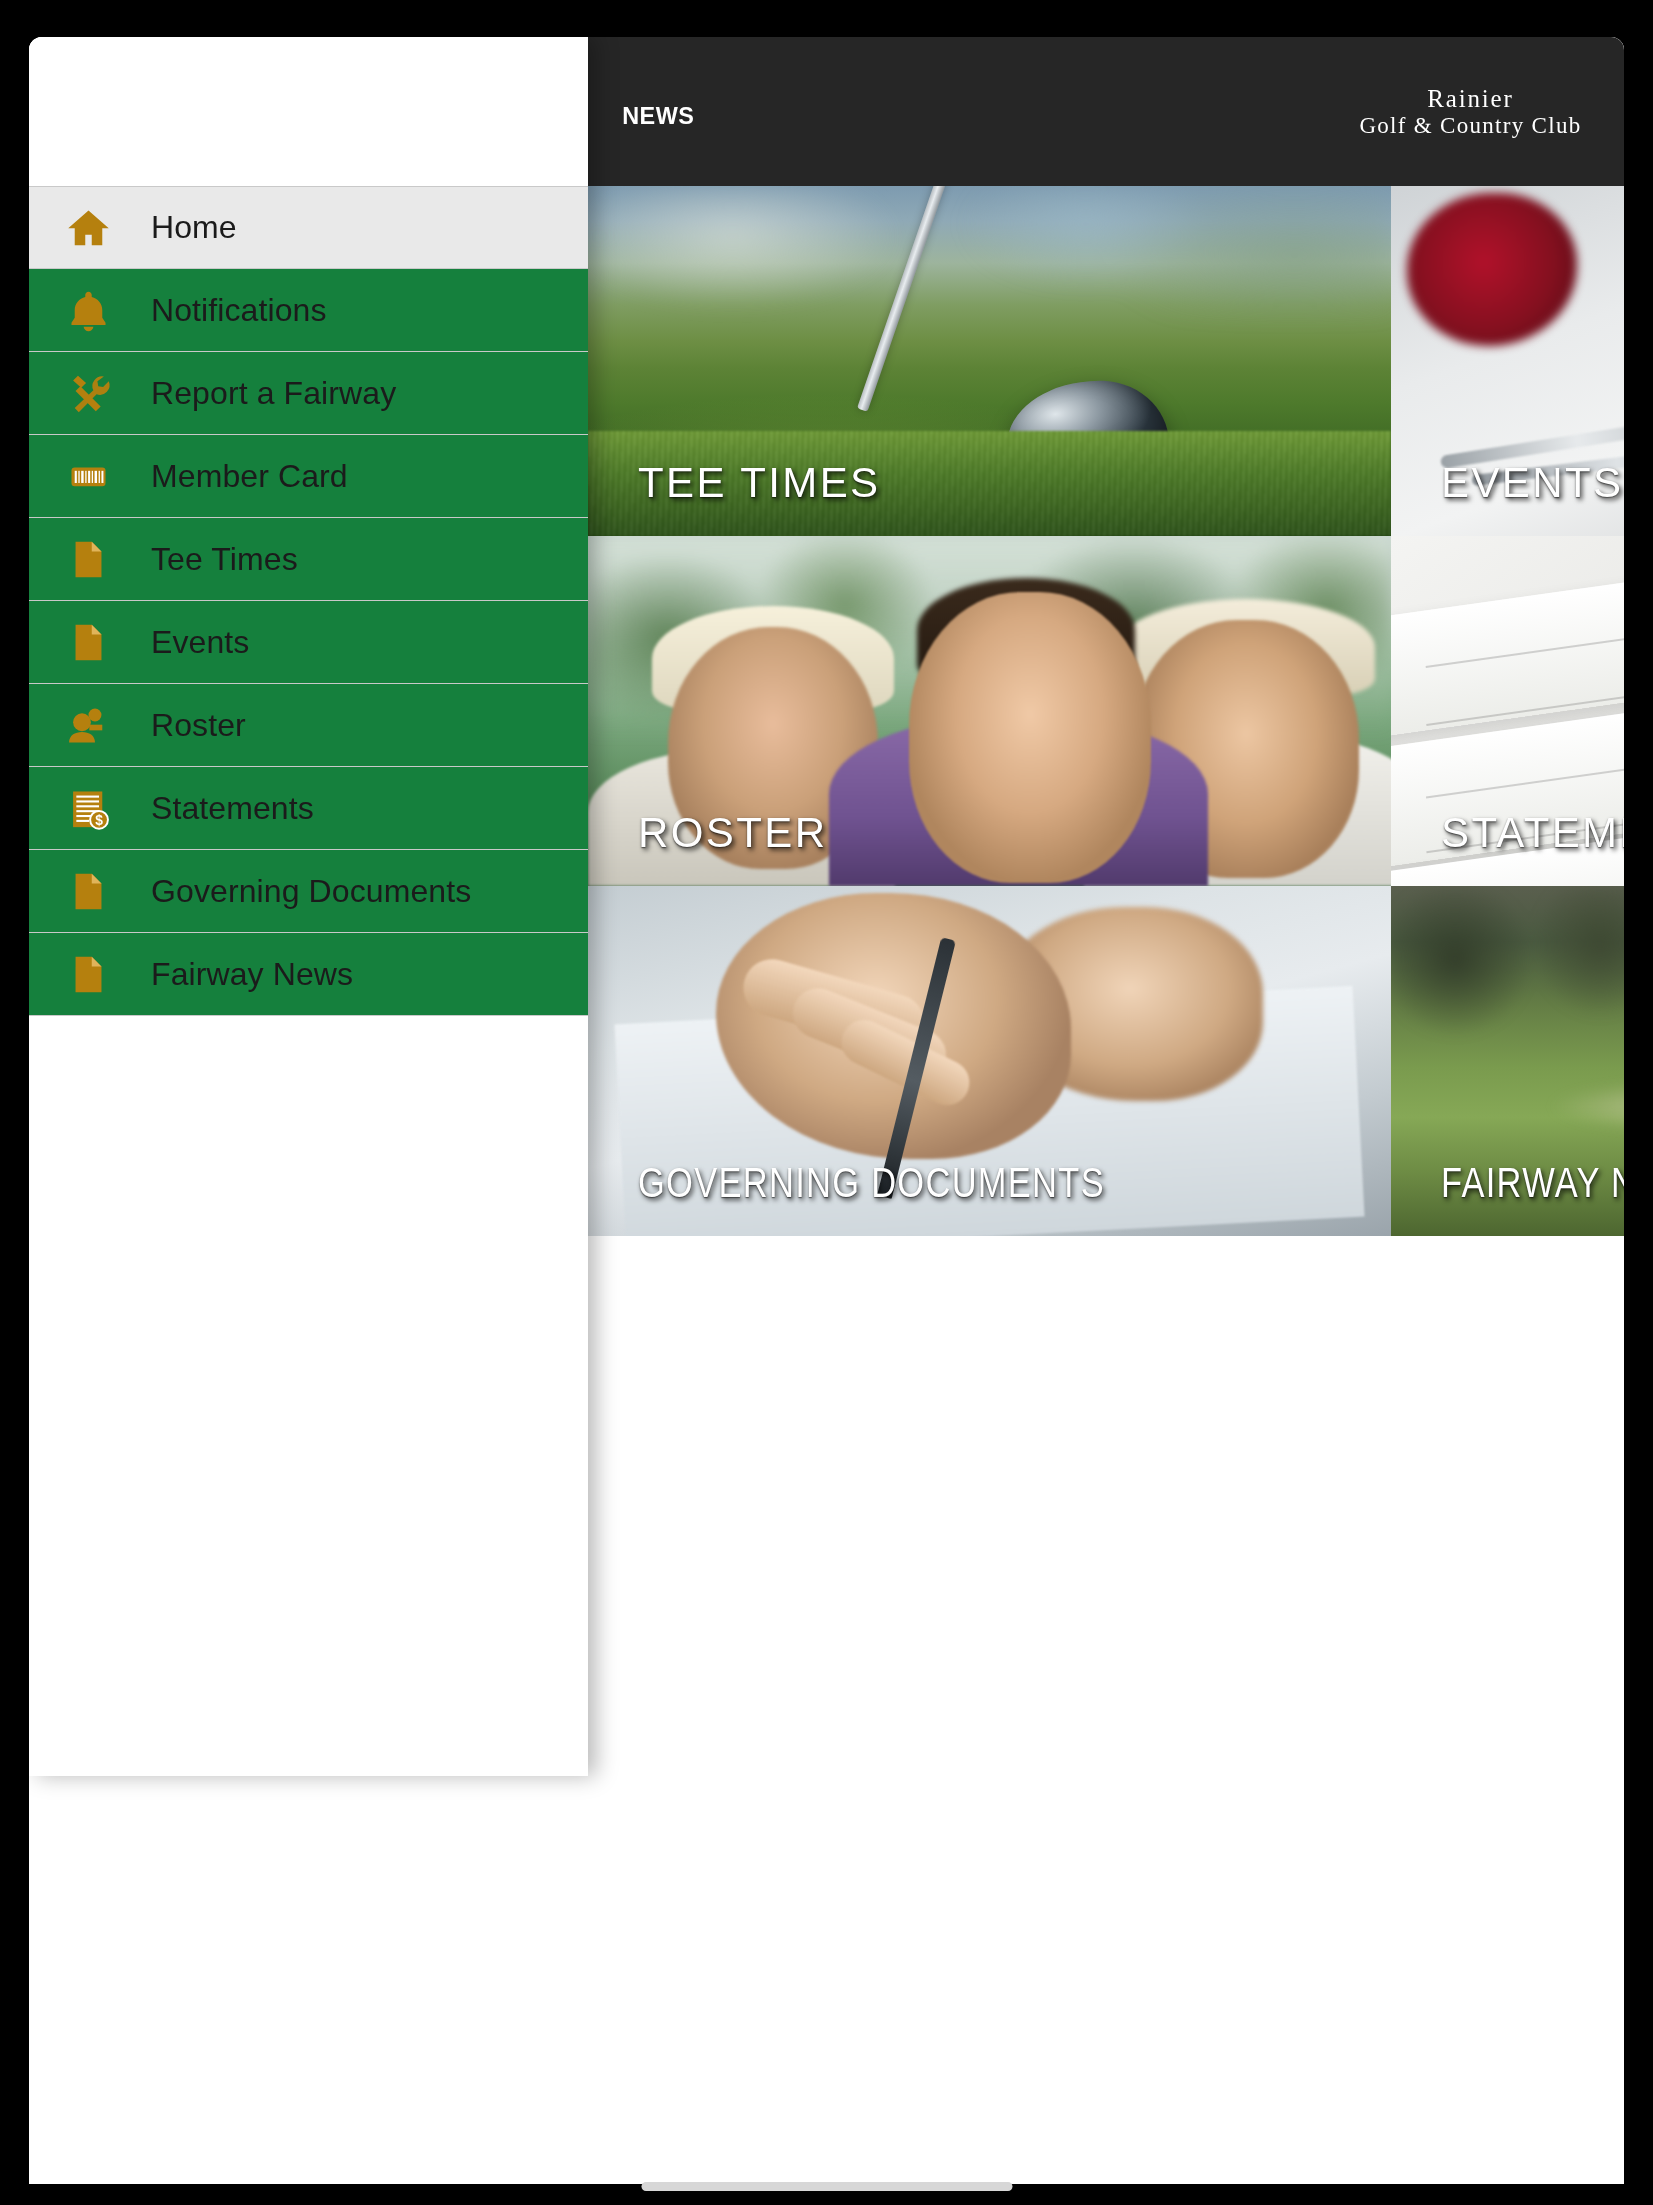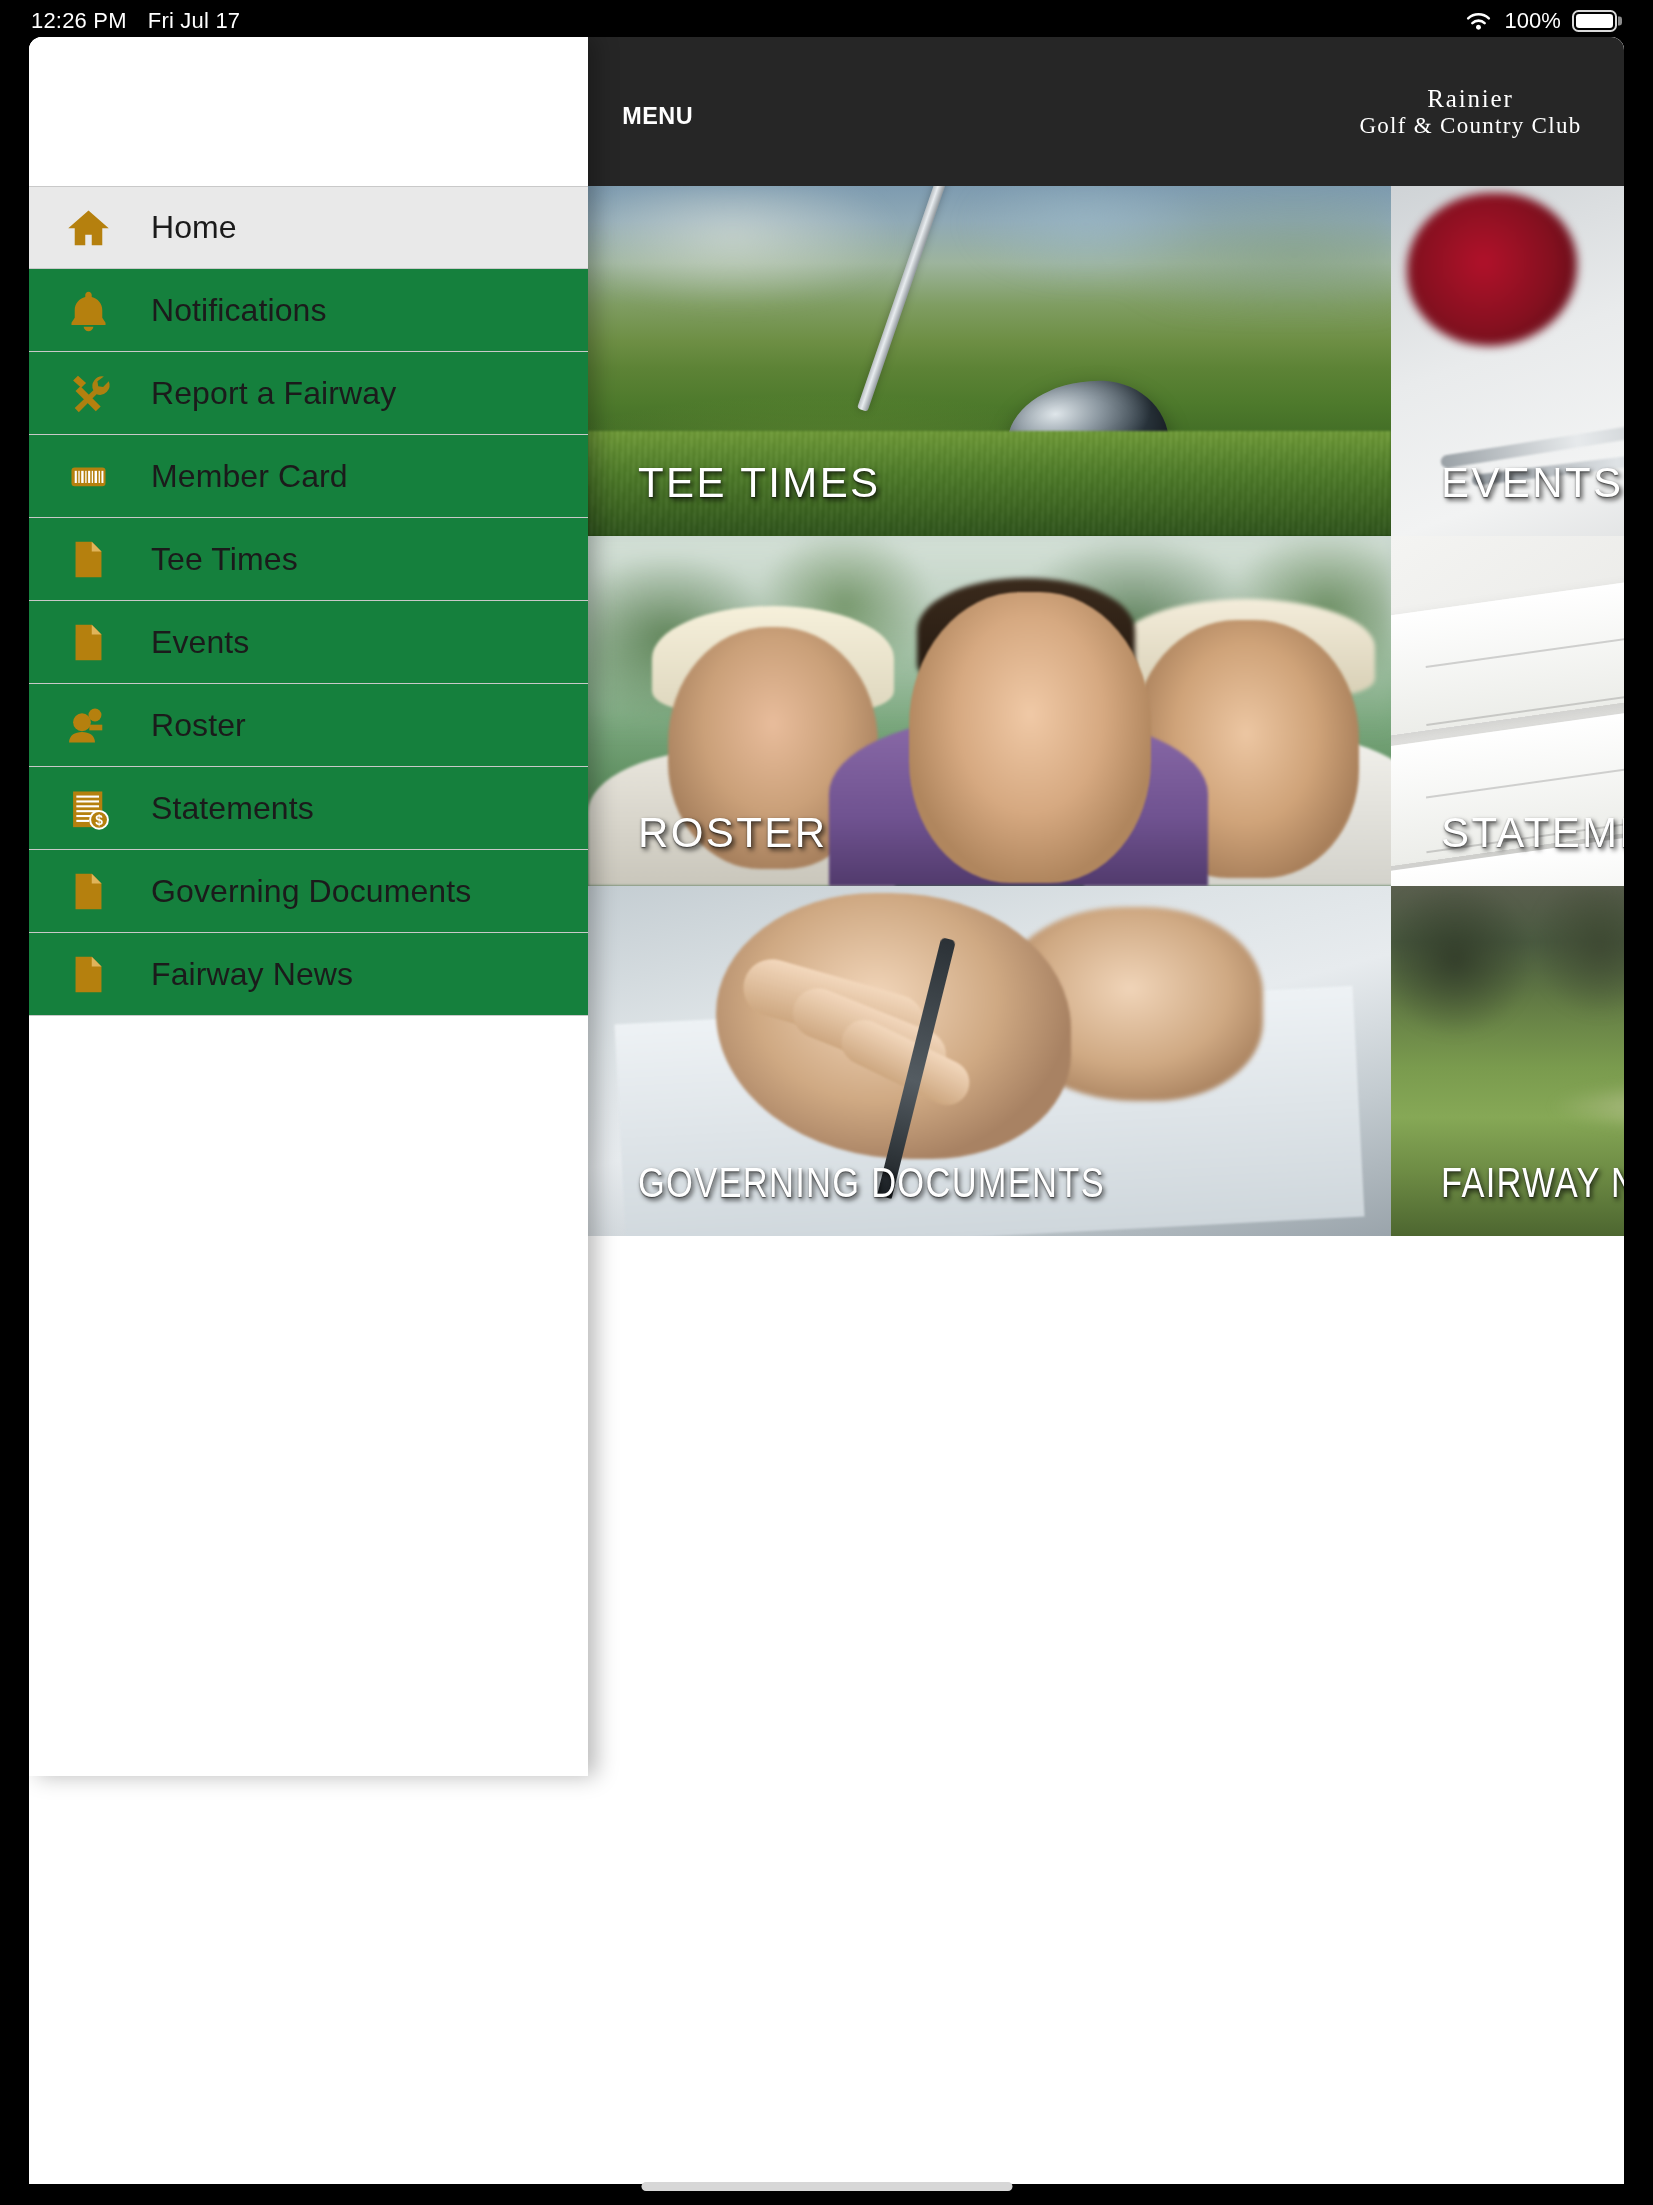--- a/index.html
+++ b/index.html
@@ -419,52 +419,33 @@
     background: #d7d7d7;
     border-radius: 6.5px;
     z-index: 50;
   }
 </style>
 </head>
 <body>
 
 <div class="device">
 
-  <div class="statusbar">
-    <div class="status-left">
-      <span class="status-time">12:26 PM</span>
-      <span class="status-date">Fri Jul 17</span>
-    </div>
-    <div class="status-right">
-      <span class="wifi-icon">
-        <svg viewBox="0 0 36 28" width="29" height="22.6" aria-hidden="true">
-          <path d="M18 24.5a3.1 3.1 0 1 0 0-6.2 3.1 3.1 0 0 0 0 6.2Z" fill="#fff"></path>
-          <path d="M10.4 16.2a11 11 0 0 1 15.2 0" stroke="#fff" stroke-width="3.2" fill="none" stroke-linecap="round"></path>
-          <path d="M5.2 10.4a18.6 18.6 0 0 1 25.6 0" stroke="#fff" stroke-width="3.2" fill="none" stroke-linecap="round"></path>
-        </svg>
-      </span>
-      <span class="status-batt-pct">100%</span>
-      <span class="batt">
-          <span class="batt-fill"></span>
-        </span>
-    </div>
-  </div>
 
   <div class="canvas">
 
     <div class="main">
 
       <div class="appbar">
         <div class="menu-btn">
           <span>
             <span class="menu-bar-line"></span>
             <span class="menu-bar-line" style="margin-top:6.5px"></span>
             <span class="menu-bar-line" style="margin-top:6.5px"></span>
           </span>
-          <span class="menu-btn-label">MENU</span>
+          <span class="menu-btn-label">NEWS</span>
         </div>
         <div class="brand">
           <div class="brand-line1">Rainier</div>
           <div class="brand-line2">Golf &amp; Country Club</div>
         </div>
       </div>
 
       <div class="tiles">
 
         <div class="tile">

